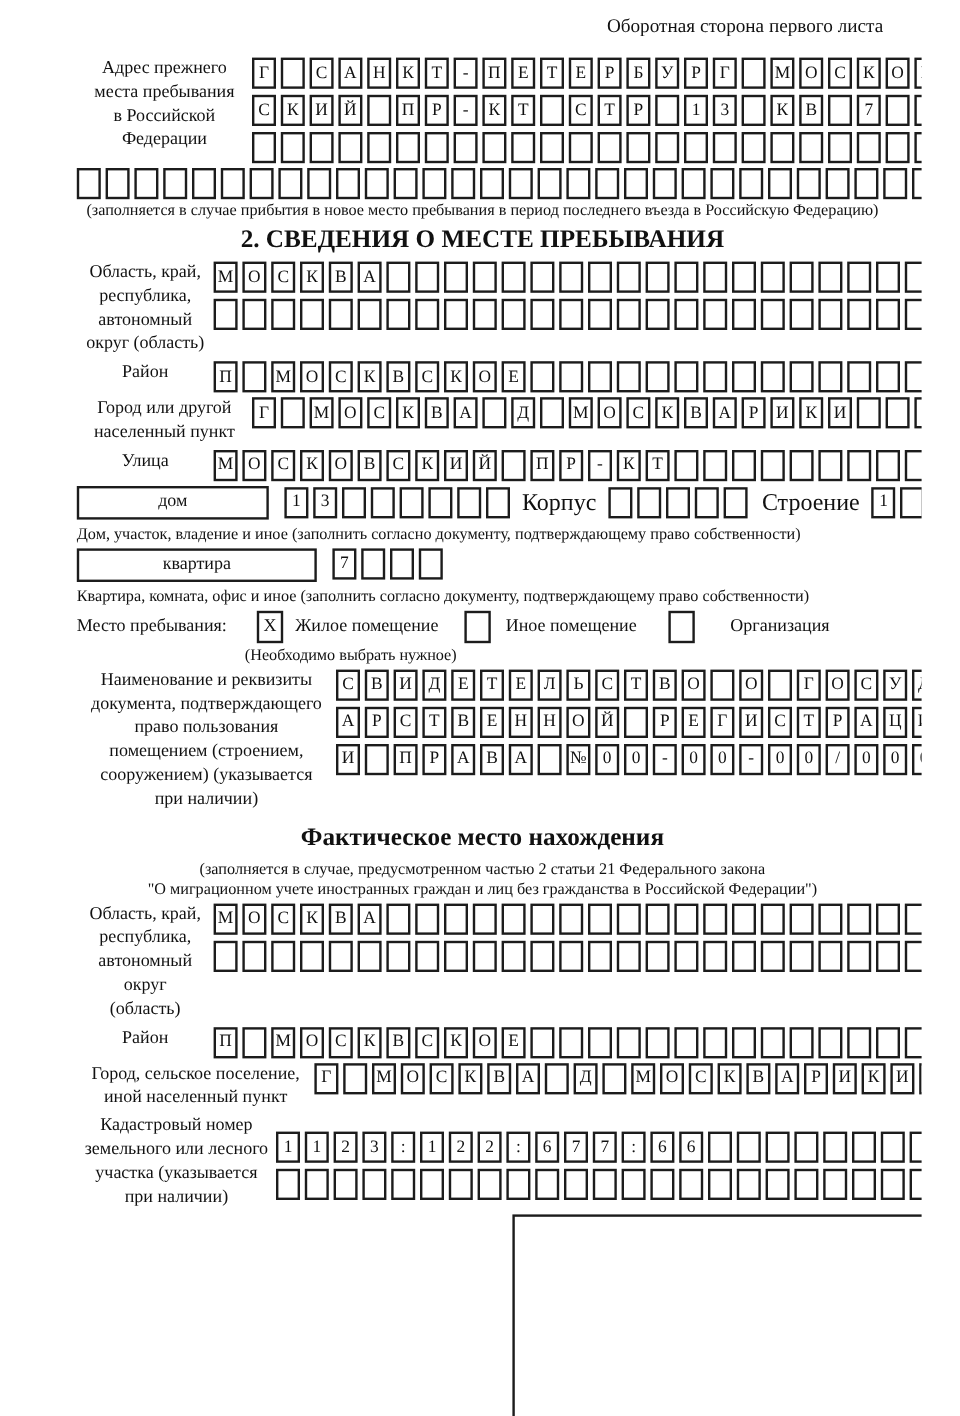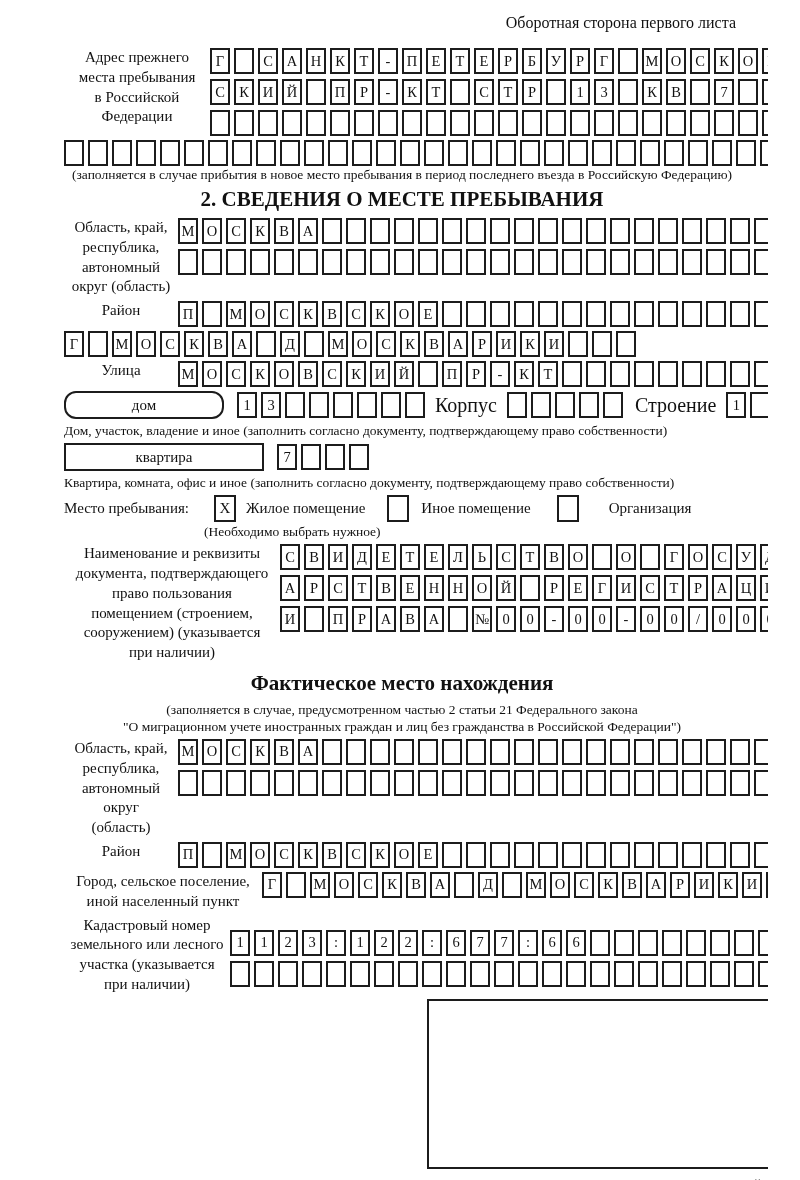--- a/index.html
+++ b/index.html
@@ -27,21 +27,21 @@
     display: inline-flex; align-items: center; justify-content: center;
     font-size: 14.5px; font-family: "Liberation Serif", serif;
   }
   .note { font-size: 13.5px; margin: 1px 0 4px 0; }
   .note-center { text-align: center; }
   .sec-title { text-align: center; font-weight: bold; font-size: 21px; margin: 4px 0 6px 0; }
   .bigbox {
     border: 2px solid #1c1c1c; height: 28px; flex-shrink: 0;
     display: flex; align-items: center; justify-content: center; font-size: 15px;
   }
-  .bb-dom { width: 160px; margin-right: 13px; border-radius: 12px; }
+  .bb-dom { width: 160px; margin-right: 13px; }
   .bb-kv  { width: 200px; margin-right: 13px; }
   .inline-lbl { font-size: 20px; line-height: 28px; flex-shrink: 0; }
   .cb {
     width: 22px; height: 27px; border: 2px solid #1c1c1c; flex-shrink: 0;
     display: inline-flex; align-items: center; justify-content: center; font-size: 15px;
   }
   .stay-row { display: flex; align-items: center; margin: 4px 0 2px 0; font-size: 15px; }
   .stamp-wrap { margin-left: 363px; width: 357px; }
   .stamp-box { width: 357px; height: 170px; border: 2px solid #1c1c1c; }
   .stamp-note { margin-top: 6px; font-size: 13.5px; line-height: 1.35; text-align: center; white-space: pre-line; }
@@ -264,20 +264,22 @@
         <span class="cell"></span>
         <span class="cell"></span>
         <span class="cell"></span>
         <span class="cell"></span>
         <span class="cell"></span>
         <span class="cell"></span>
       </div>
   </div>
 
   <div class="frow">
+    <div class="flabel w146">Город или другой
+населенный пункт</div>
     <div class="boxrow">
         <span class="cell">Г</span>
         <span class="cell"></span>
         <span class="cell">М</span>
         <span class="cell">О</span>
         <span class="cell">С</span>
         <span class="cell">К</span>
         <span class="cell">В</span>
         <span class="cell">А</span>
         <span class="cell"></span>
@@ -353,21 +355,21 @@
     <div class="inline-lbl" style="margin:0 10px 0 8px">Строение</div>
     <div class="boxrow">
         <span class="cell">1</span>
         <span class="cell"></span>
         <span class="cell"></span>
         <span class="cell"></span>
       </div>
   </div>
   <div class="note">Дом, участок, владение и иное (заполнить согласно документу, подтверждающему право собственности)</div>
 
-  <div class="frow" style="align-items:center">
+  <div class="frow" style="align-items:flex-start">
     <div class="bigbox bb-kv">квартира</div>
     <div class="boxrow">
         <span class="cell">7</span>
         <span class="cell"></span>
         <span class="cell"></span>
         <span class="cell"></span>
       </div>
   </div>
   <div class="note">Квартира, комната, офис и иное (заполнить согласно документу, подтверждающему право собственности)</div>
 

